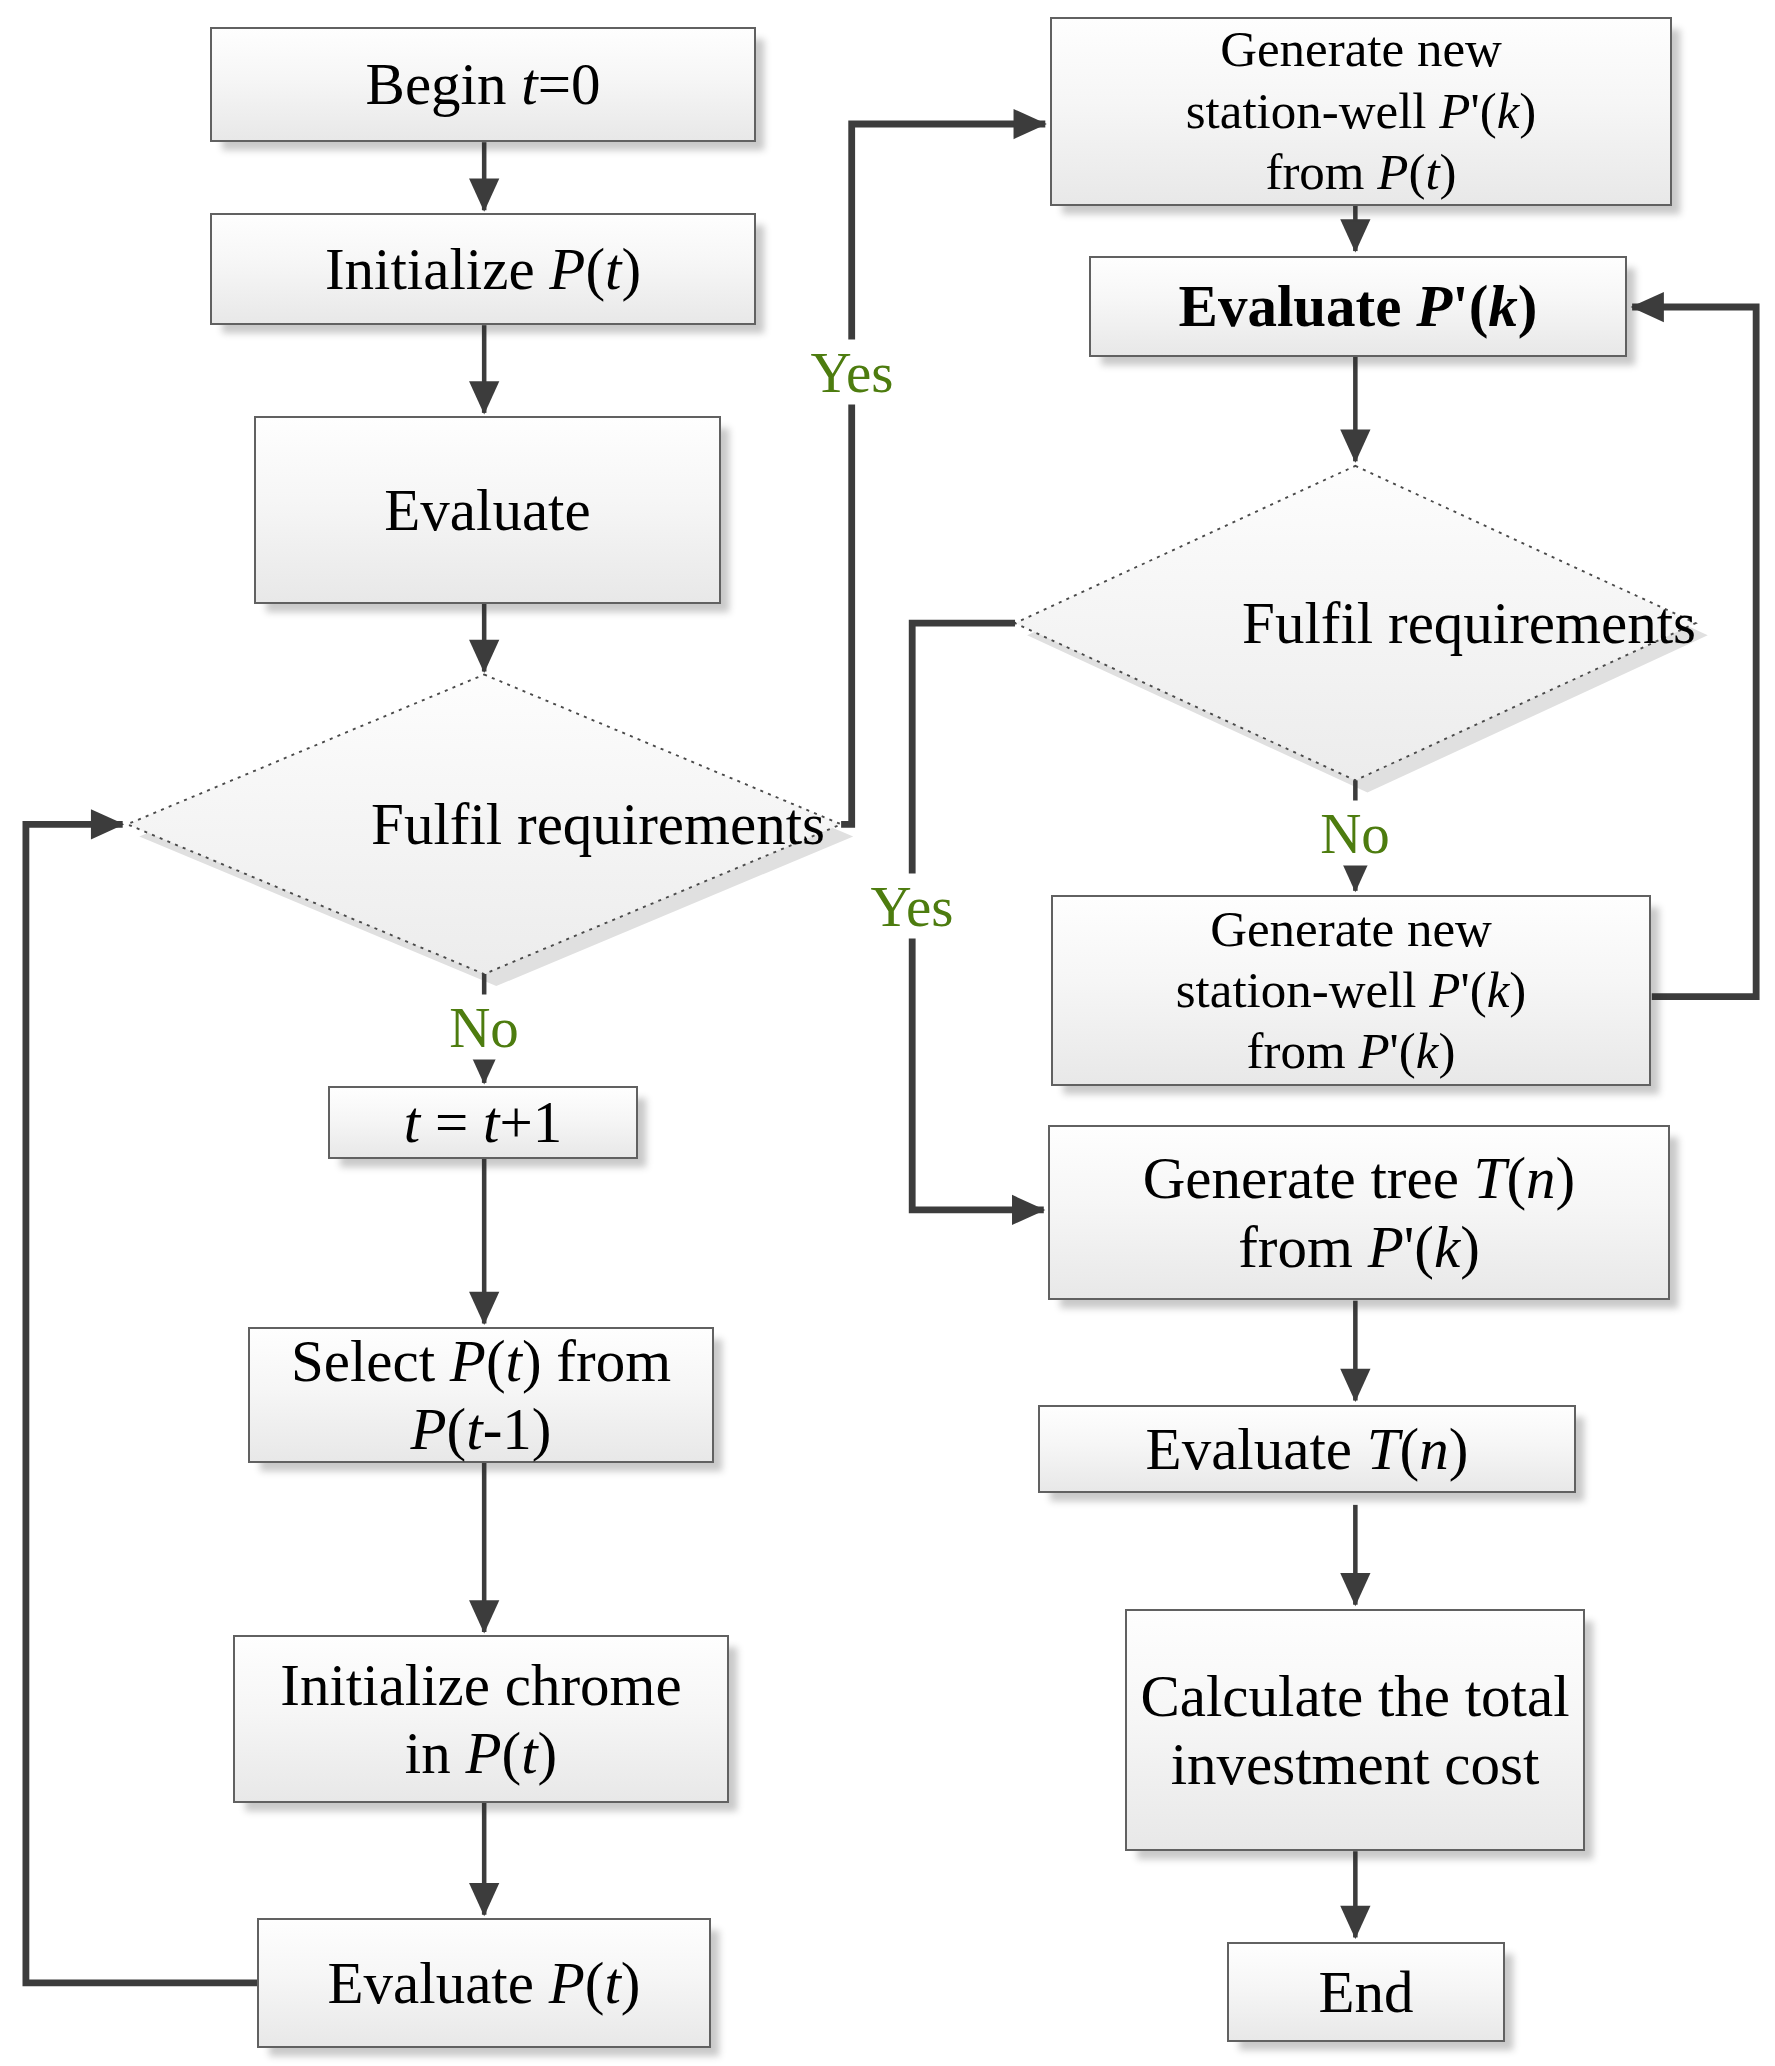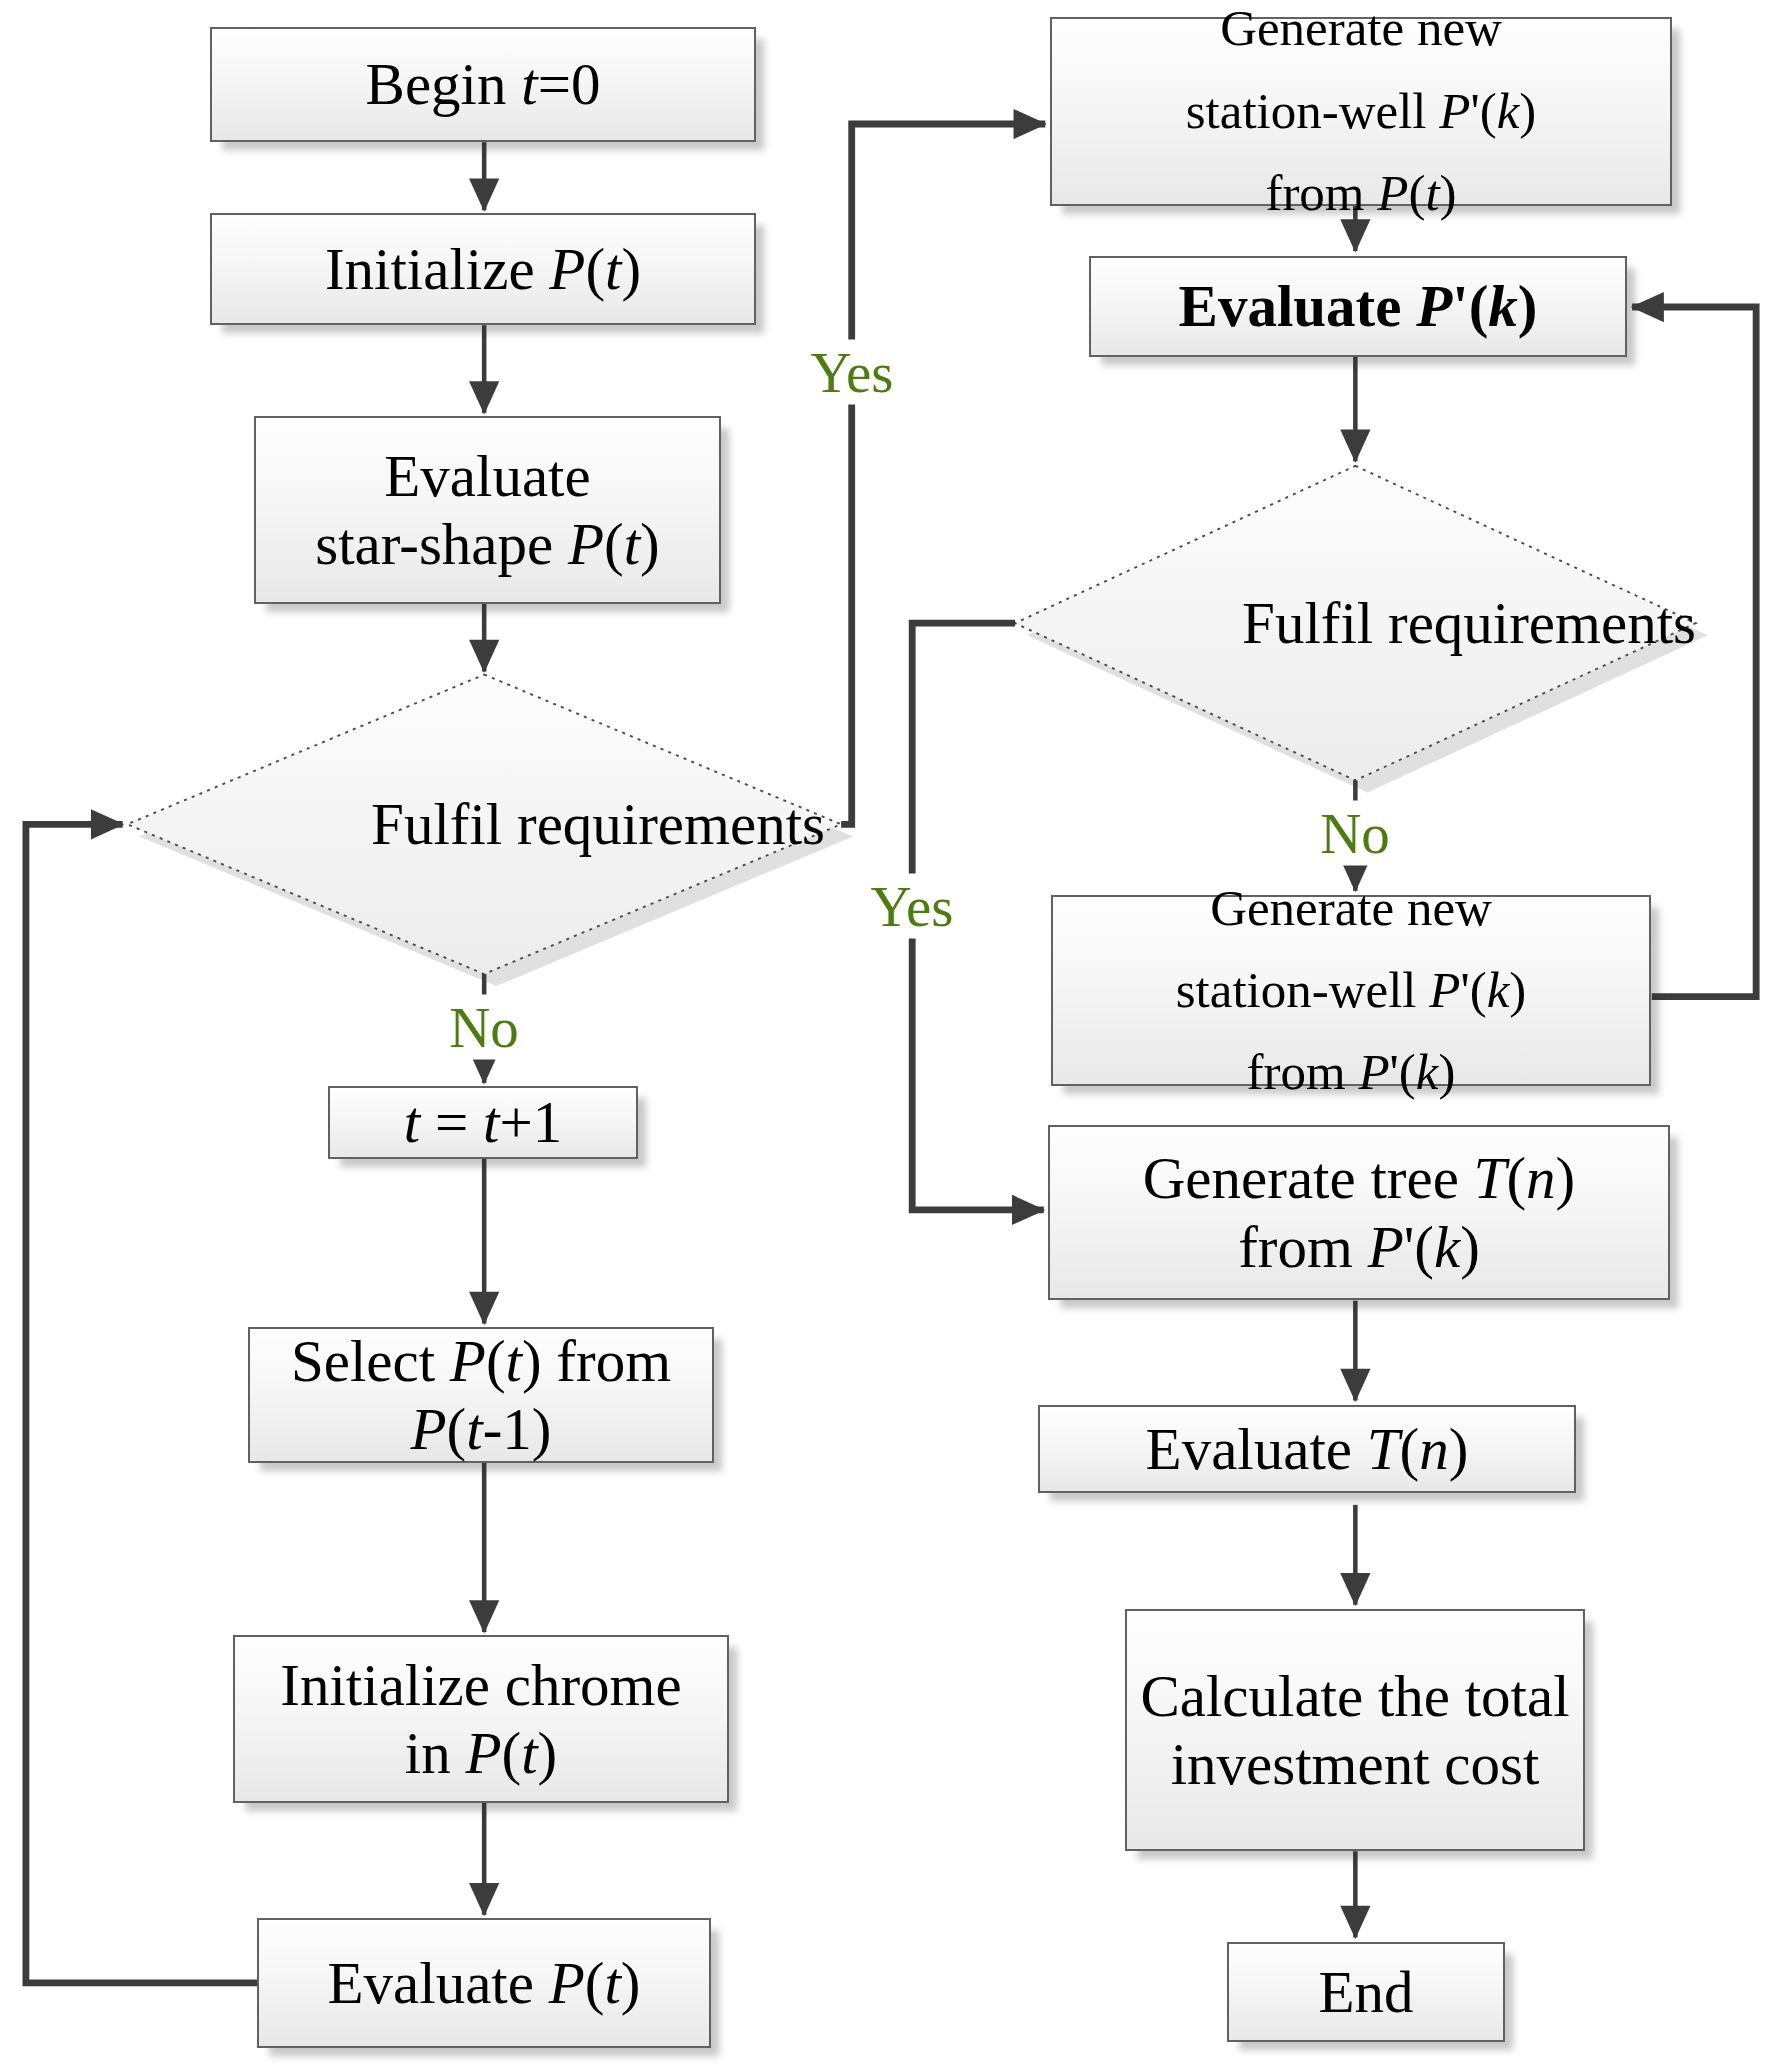--- a/index.html
+++ b/index.html
@@ -26,21 +26,21 @@
     box-shadow:10.6px 10.6px 6.8px -1.5px rgba(40,40,40,0.25);
     display:flex;
     flex-direction:column;
     justify-content:center;
     align-items:center;
     text-align:center;
     font-size:59px;
     line-height:1.16;
     color:#000;
   }
-  .node.three{font-size:51px;line-height:1.2;gap:21px;}
+  .node.three{font-size:51px;line-height:1.2;}
   .dtext{
     position:absolute;
     display:flex;
     flex-direction:column;
     justify-content:center;
     align-items:flex-end;
     text-align:center;
     font-size:59px;
     color:#000;
   }
@@ -103,21 +103,20 @@
   <div class="node" style="left:210px;top:27px;width:546px;height:115px;">
       <div class="tl"><span>Begin </span><em>t</em><span>=0</span></div>
     </div>
 
   <div class="node" style="left:210px;top:213px;width:546px;height:112px;align-items:center;">
       <div class="tl"><span>Initialize </span><em>P</em><span>(</span><em>t</em><span>)</span></div>
     </div>
 
   <div class="node" style="left:254px;top:416px;width:467px;height:188px;">
       <div class="tl"><span>Evaluate</span></div>
-      <div class="tl"><span>star-shape </span><em>P</em><span>(</span><em>t</em><span>)</span></div>
     </div>
 
   <div class="dtext" style="left:144px;top:764px;width:681px;height:121px;">
       <div class="tl"><span>Fulfil requirements</span></div>
     </div>
 
   <div class="node" style="left:328px;top:1086px;width:310px;height:73px;">
       <div class="tl"><em>t</em><span> = </span><em>t</em><span>+1</span></div>
     </div>
 

